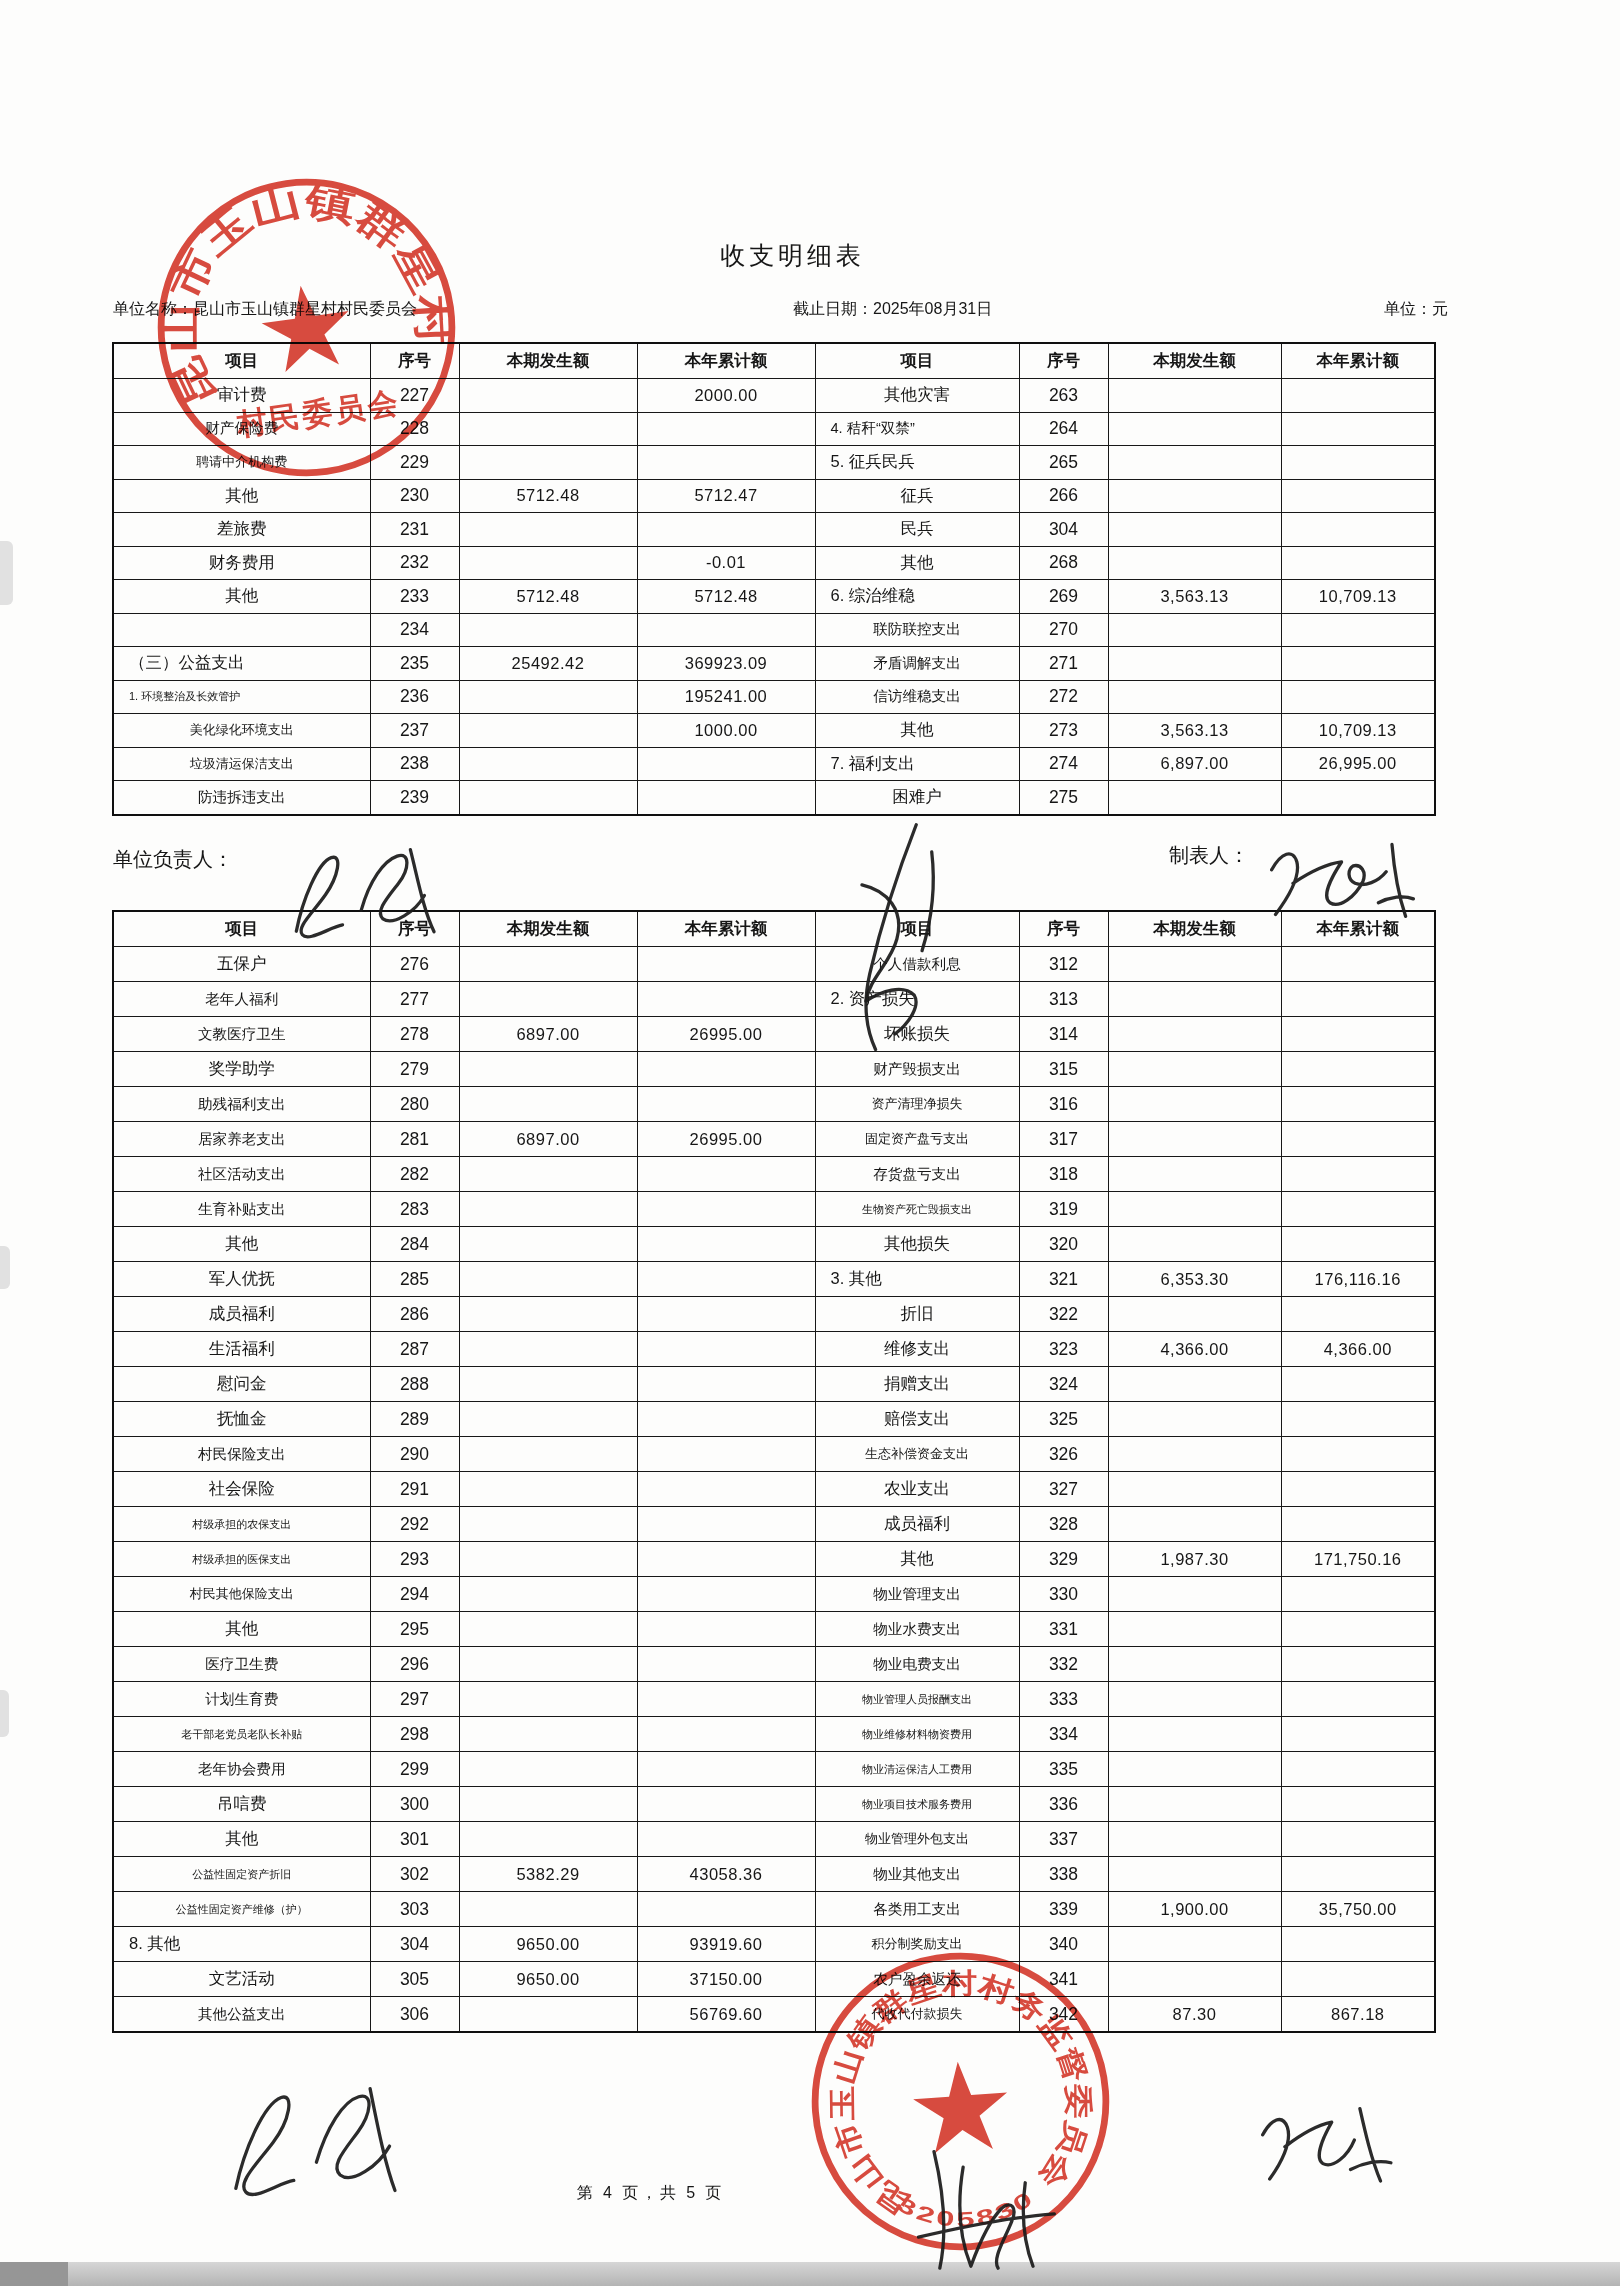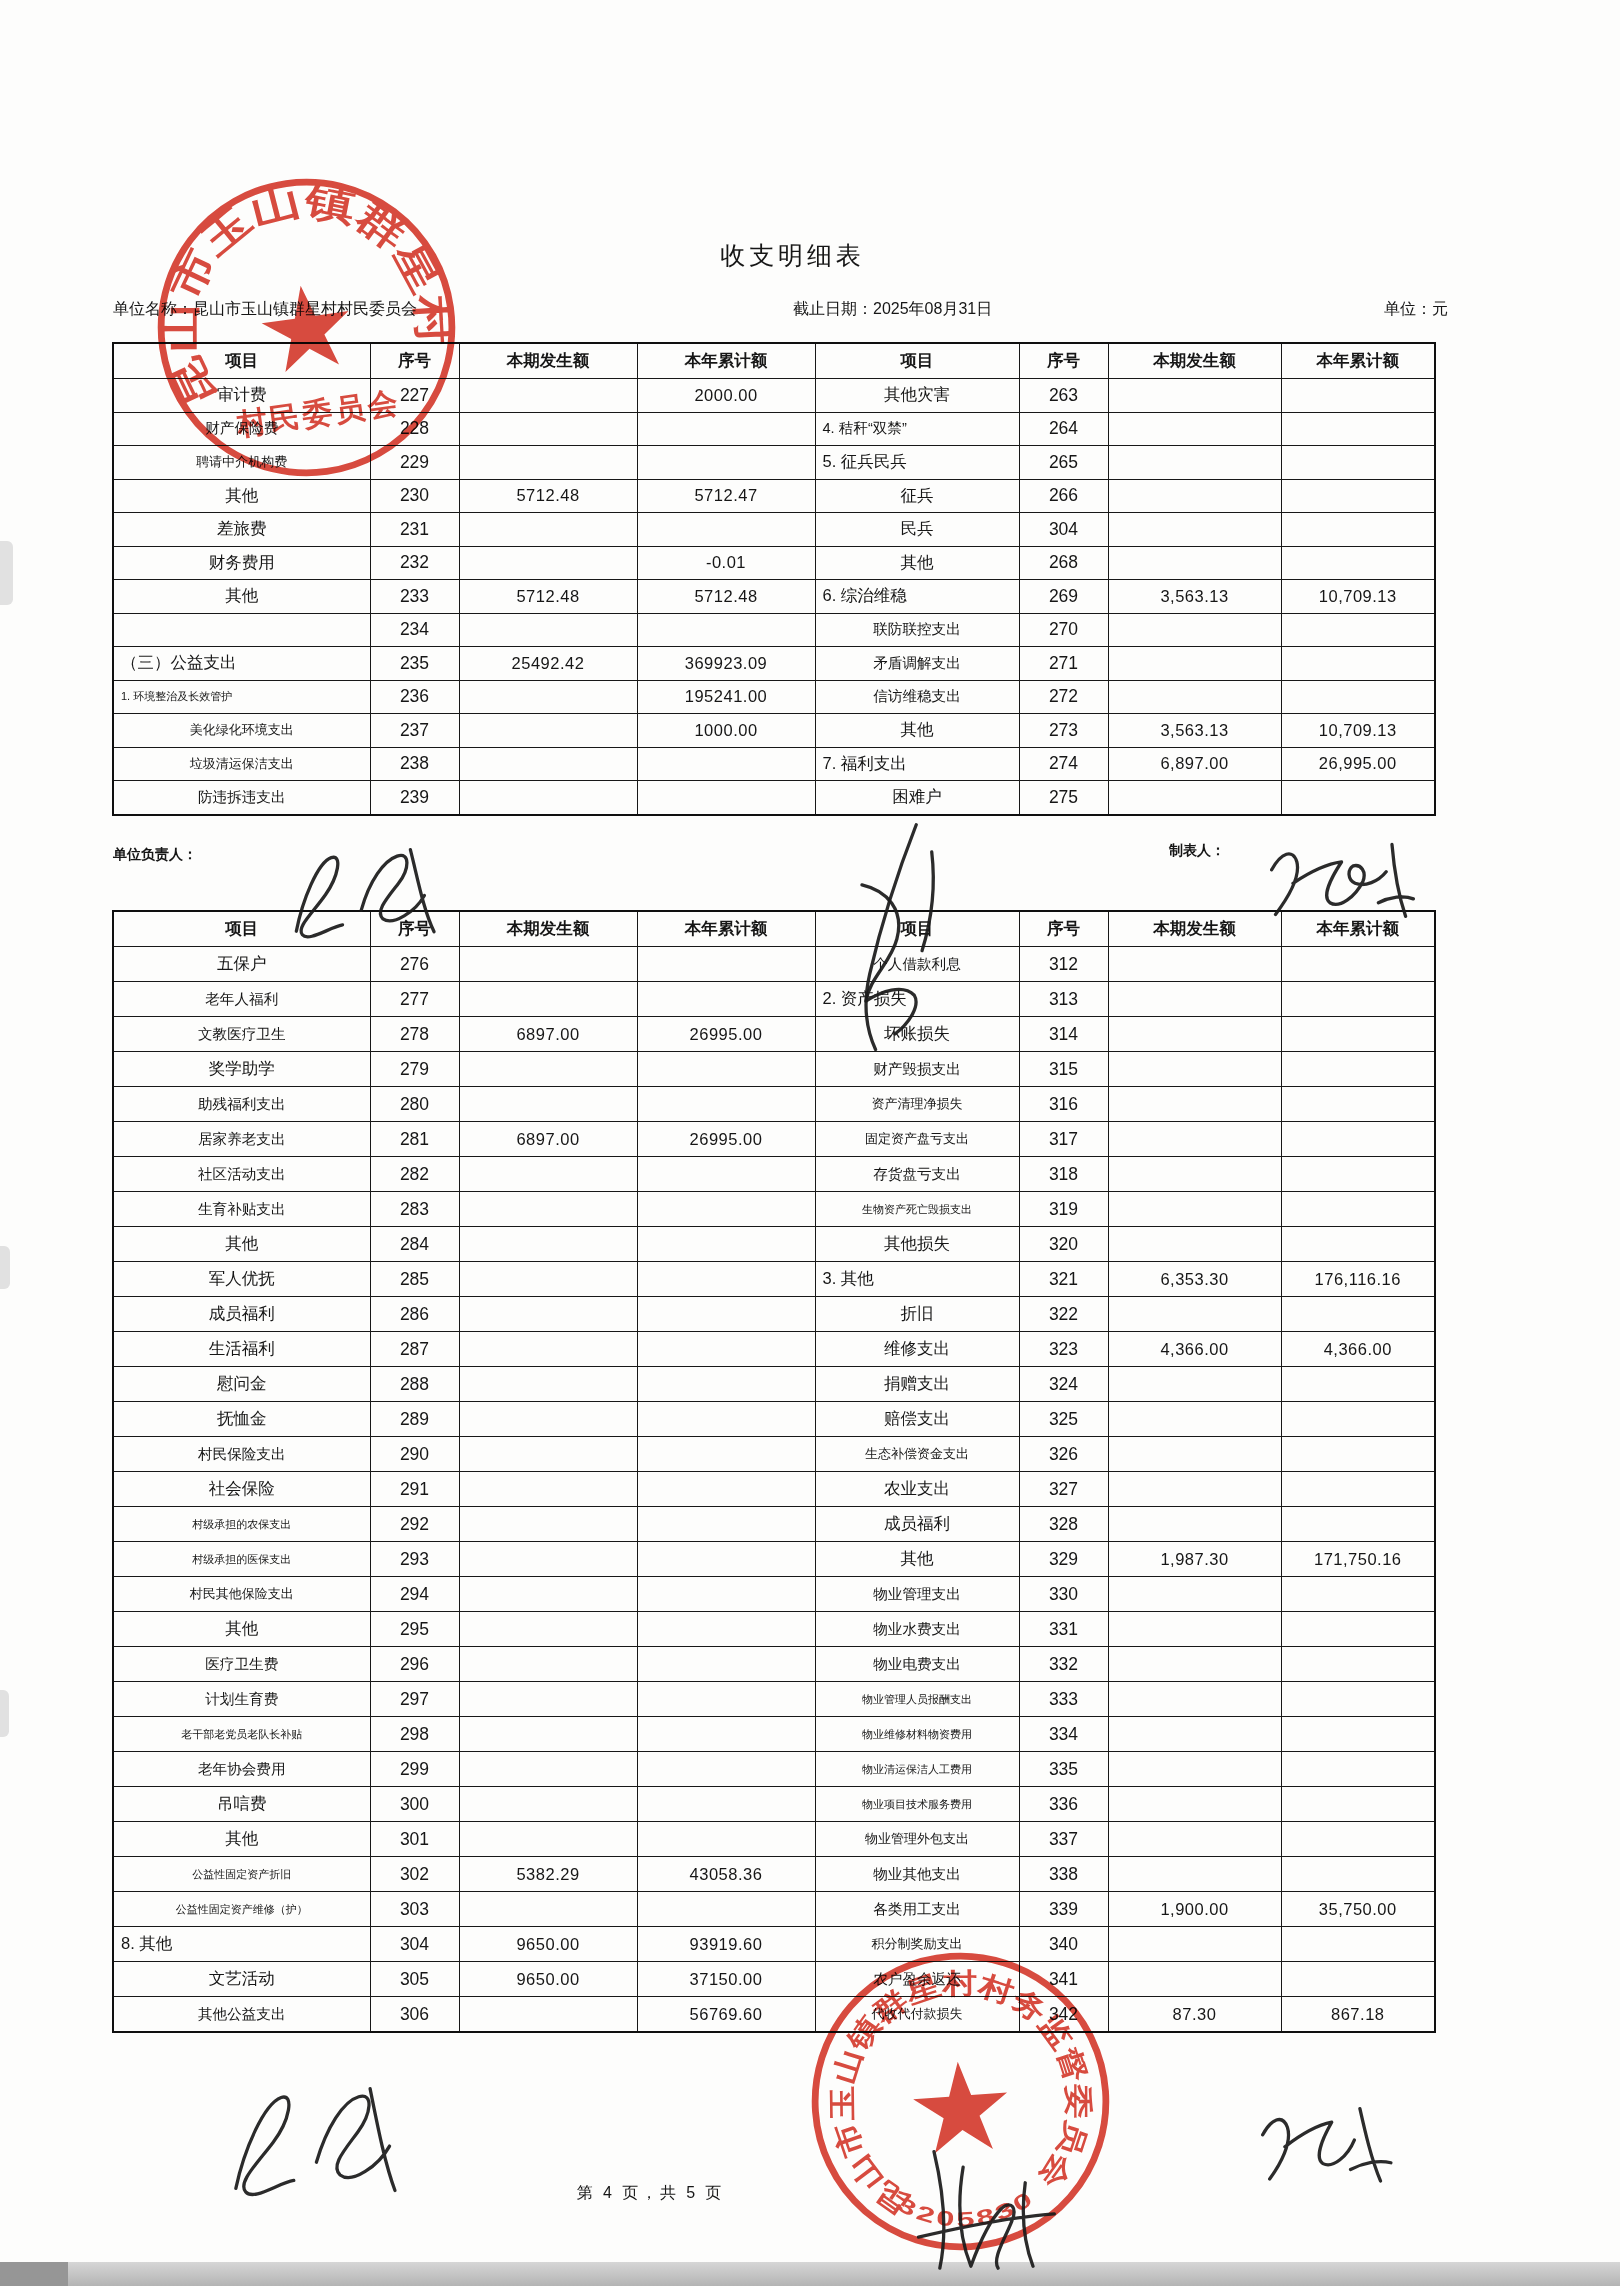--- a/index.html
+++ b/index.html
@@ -9,25 +9,25 @@
          font-size:25px;letter-spacing:3.9px;text-indent:39px;}
   .info{position:absolute;top:299px;font-size:16px;white-space:nowrap;}
   .info.a{left:113px;} .info.b{left:793px;} .info.c{right:173px;}
   table.grid{position:absolute;left:112px;width:1322px;border-collapse:collapse;table-layout:fixed;
              background:transparent;border:2.9px solid #0f0f0f;}
   #upper-table{top:342px;} #lower-table{top:910px;}
   .grid th,.grid td{border:1.9px solid #181818;padding:0;white-space:nowrap;overflow:hidden;}
   .grid th{font-size:16.5px;font-weight:bold;height:34px;text-align:center;}
   #upper-table td{height:32.5px;} #lower-table td{height:34px;}
   td.it{text-align:center;}
-  td.it.l0{text-align:left;padding-left:7px;}
+  td.it.l0{text-align:left;padding-left:15px;}
   .s1{font-size:16.5px}.s2{font-size:14.6px}.s3{font-size:13px}.s4{font-size:11px}
   td.num{text-align:center;font-size:17.5px;}
   td.amt{text-align:center;font-size:16.5px;letter-spacing:0.5px;}
-  .sig-label{position:absolute;font-size:14px;white-space:nowrap;font-weight:bold;}
+  .sig-label{position:absolute;font-size:20px;white-space:nowrap;}
   .footer{position:absolute;left:466px;top:2183px;width:369px;text-align:center;
           font-size:16px;letter-spacing:2.9px;}
   .seal{position:absolute;mix-blend-mode:multiply;opacity:.9;pointer-events:none;}
   .sig{position:absolute;pointer-events:none;z-index:6;}
   .sig path{stroke:#1b1b1b;stroke-width:3.4;fill:none;stroke-linecap:round;stroke-linejoin:round;opacity:.93;}
   .smudge{position:absolute;left:0;background:#d9d9d9;border-radius:0 5.8px 5.8px 0;opacity:.8;}
   .scan-bottom{position:absolute;left:0;top:2262px;width:1621px;height:24px;
                background:linear-gradient(#d6d6d6,#b4b4b4);}
   .scan-bottom-dark{position:absolute;left:0;top:2262px;width:68px;height:24px;background:#969696;}
 </style>

